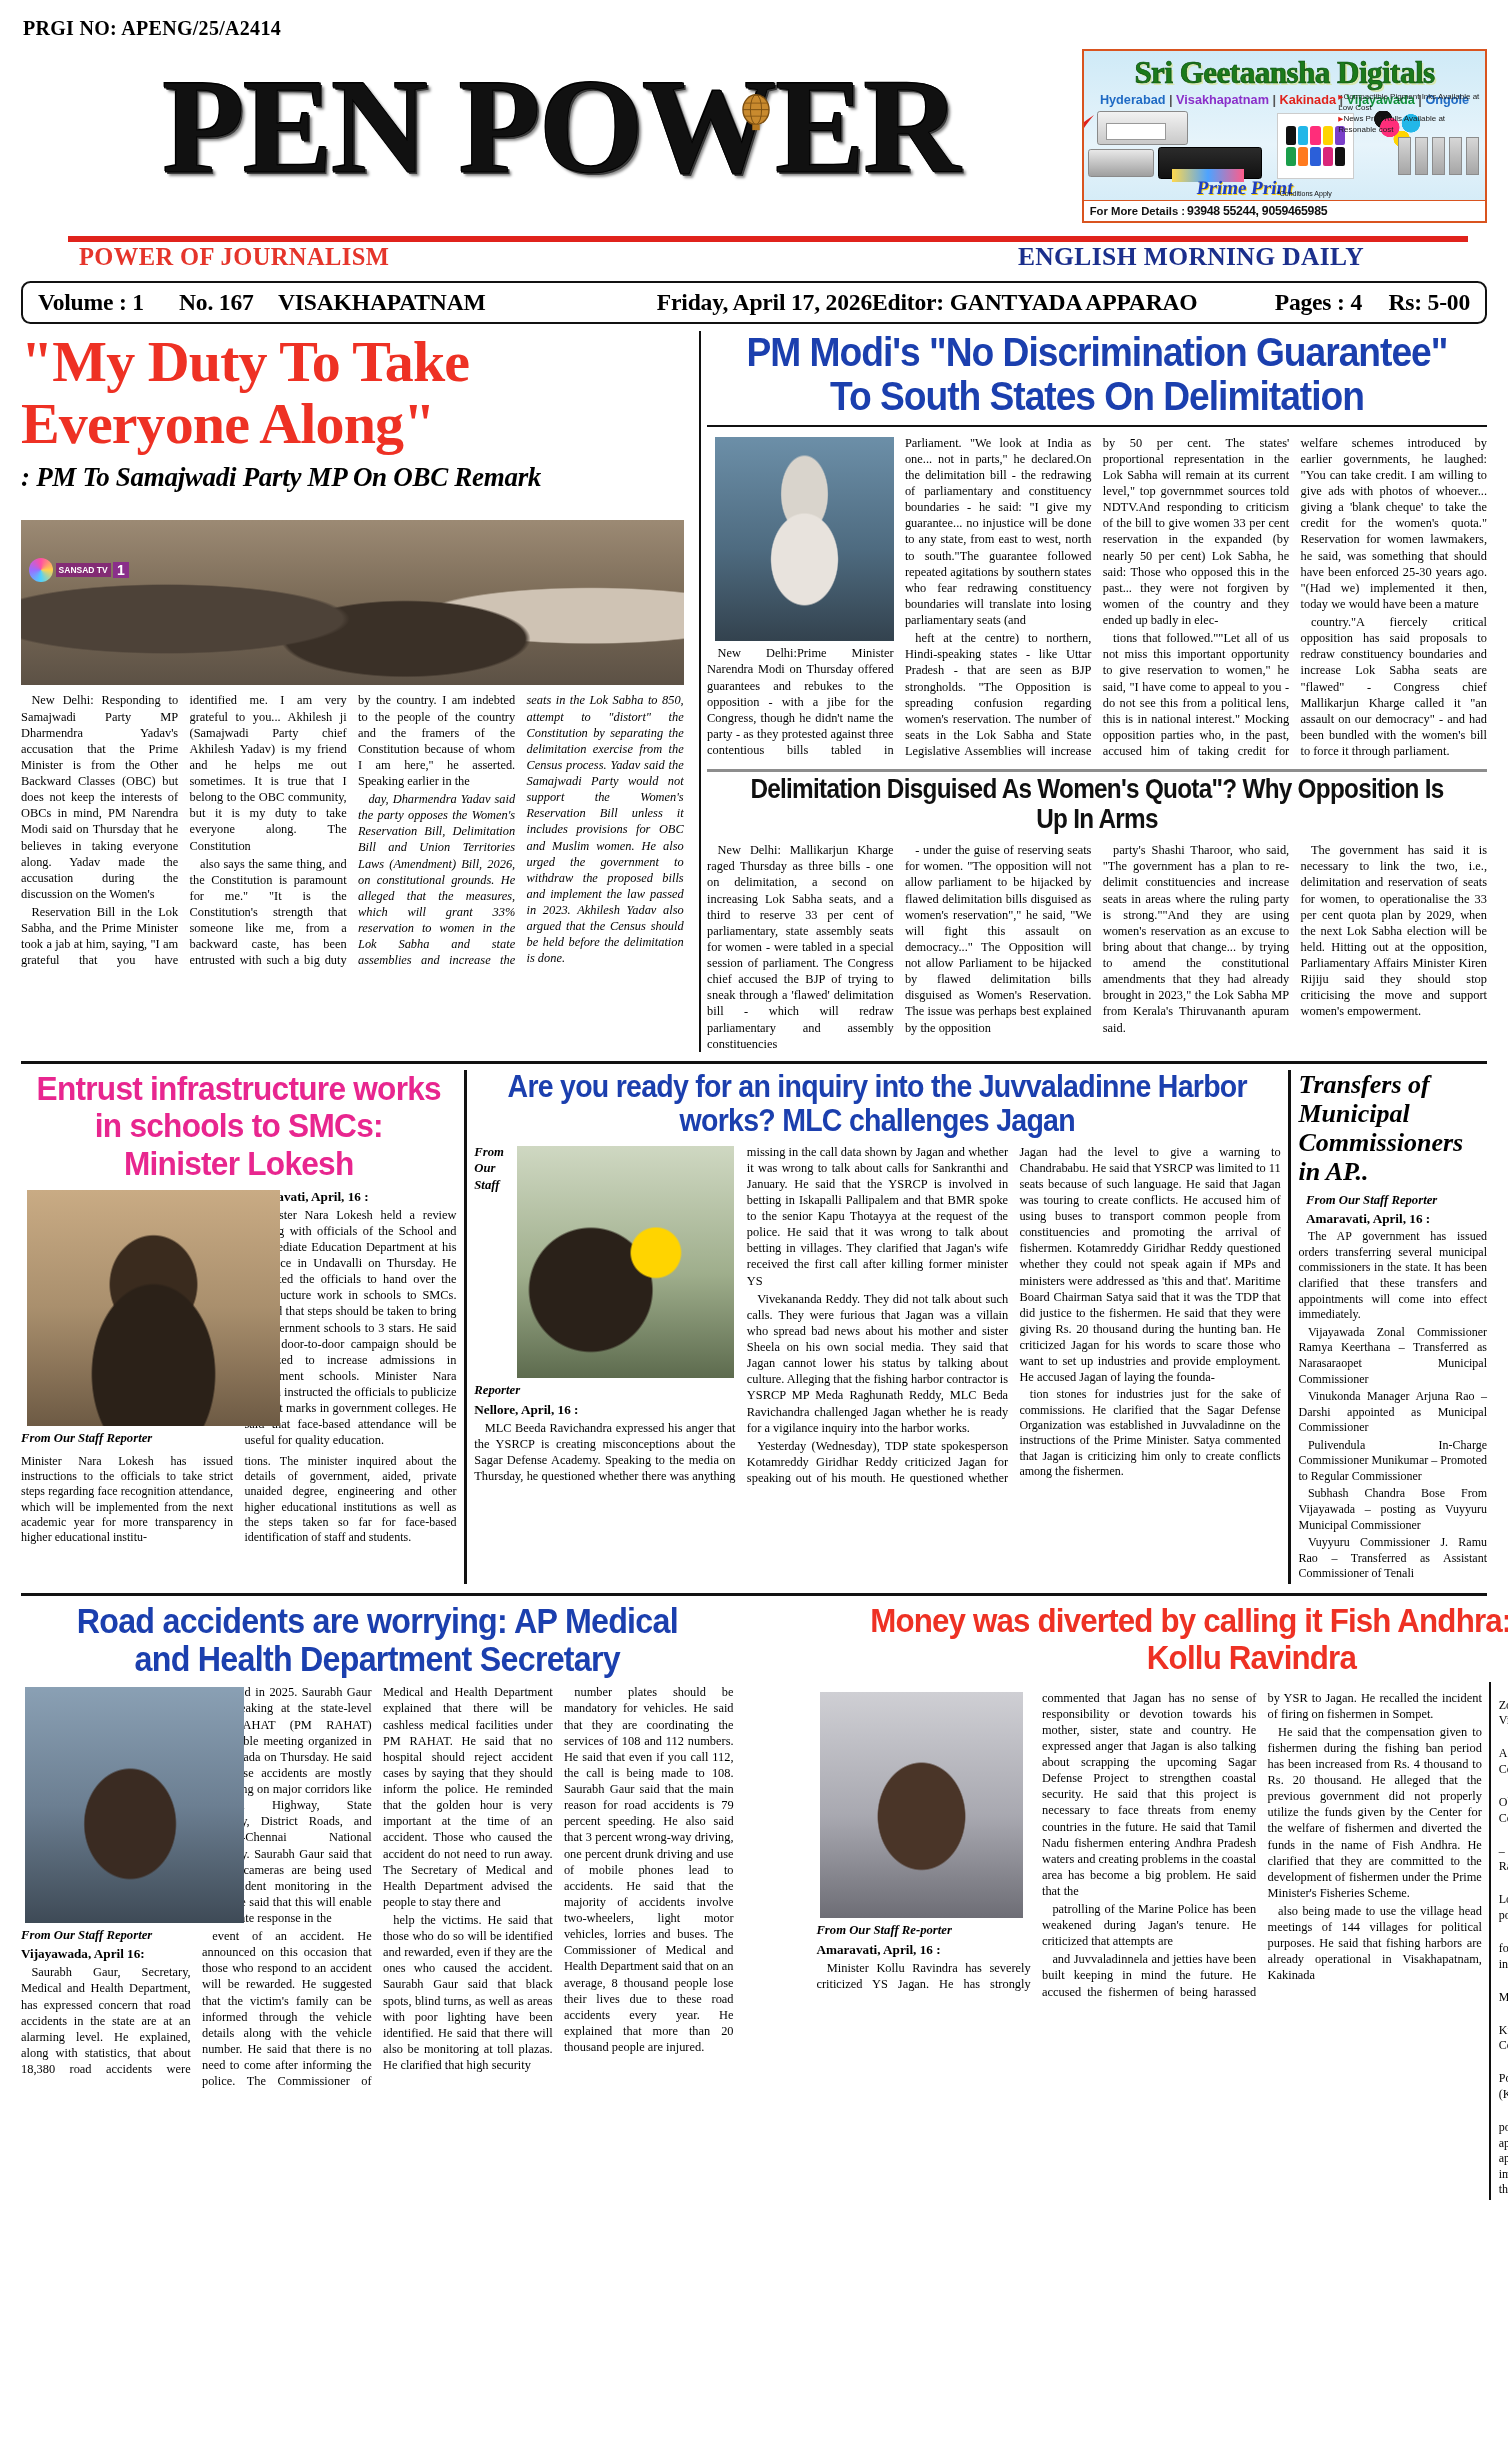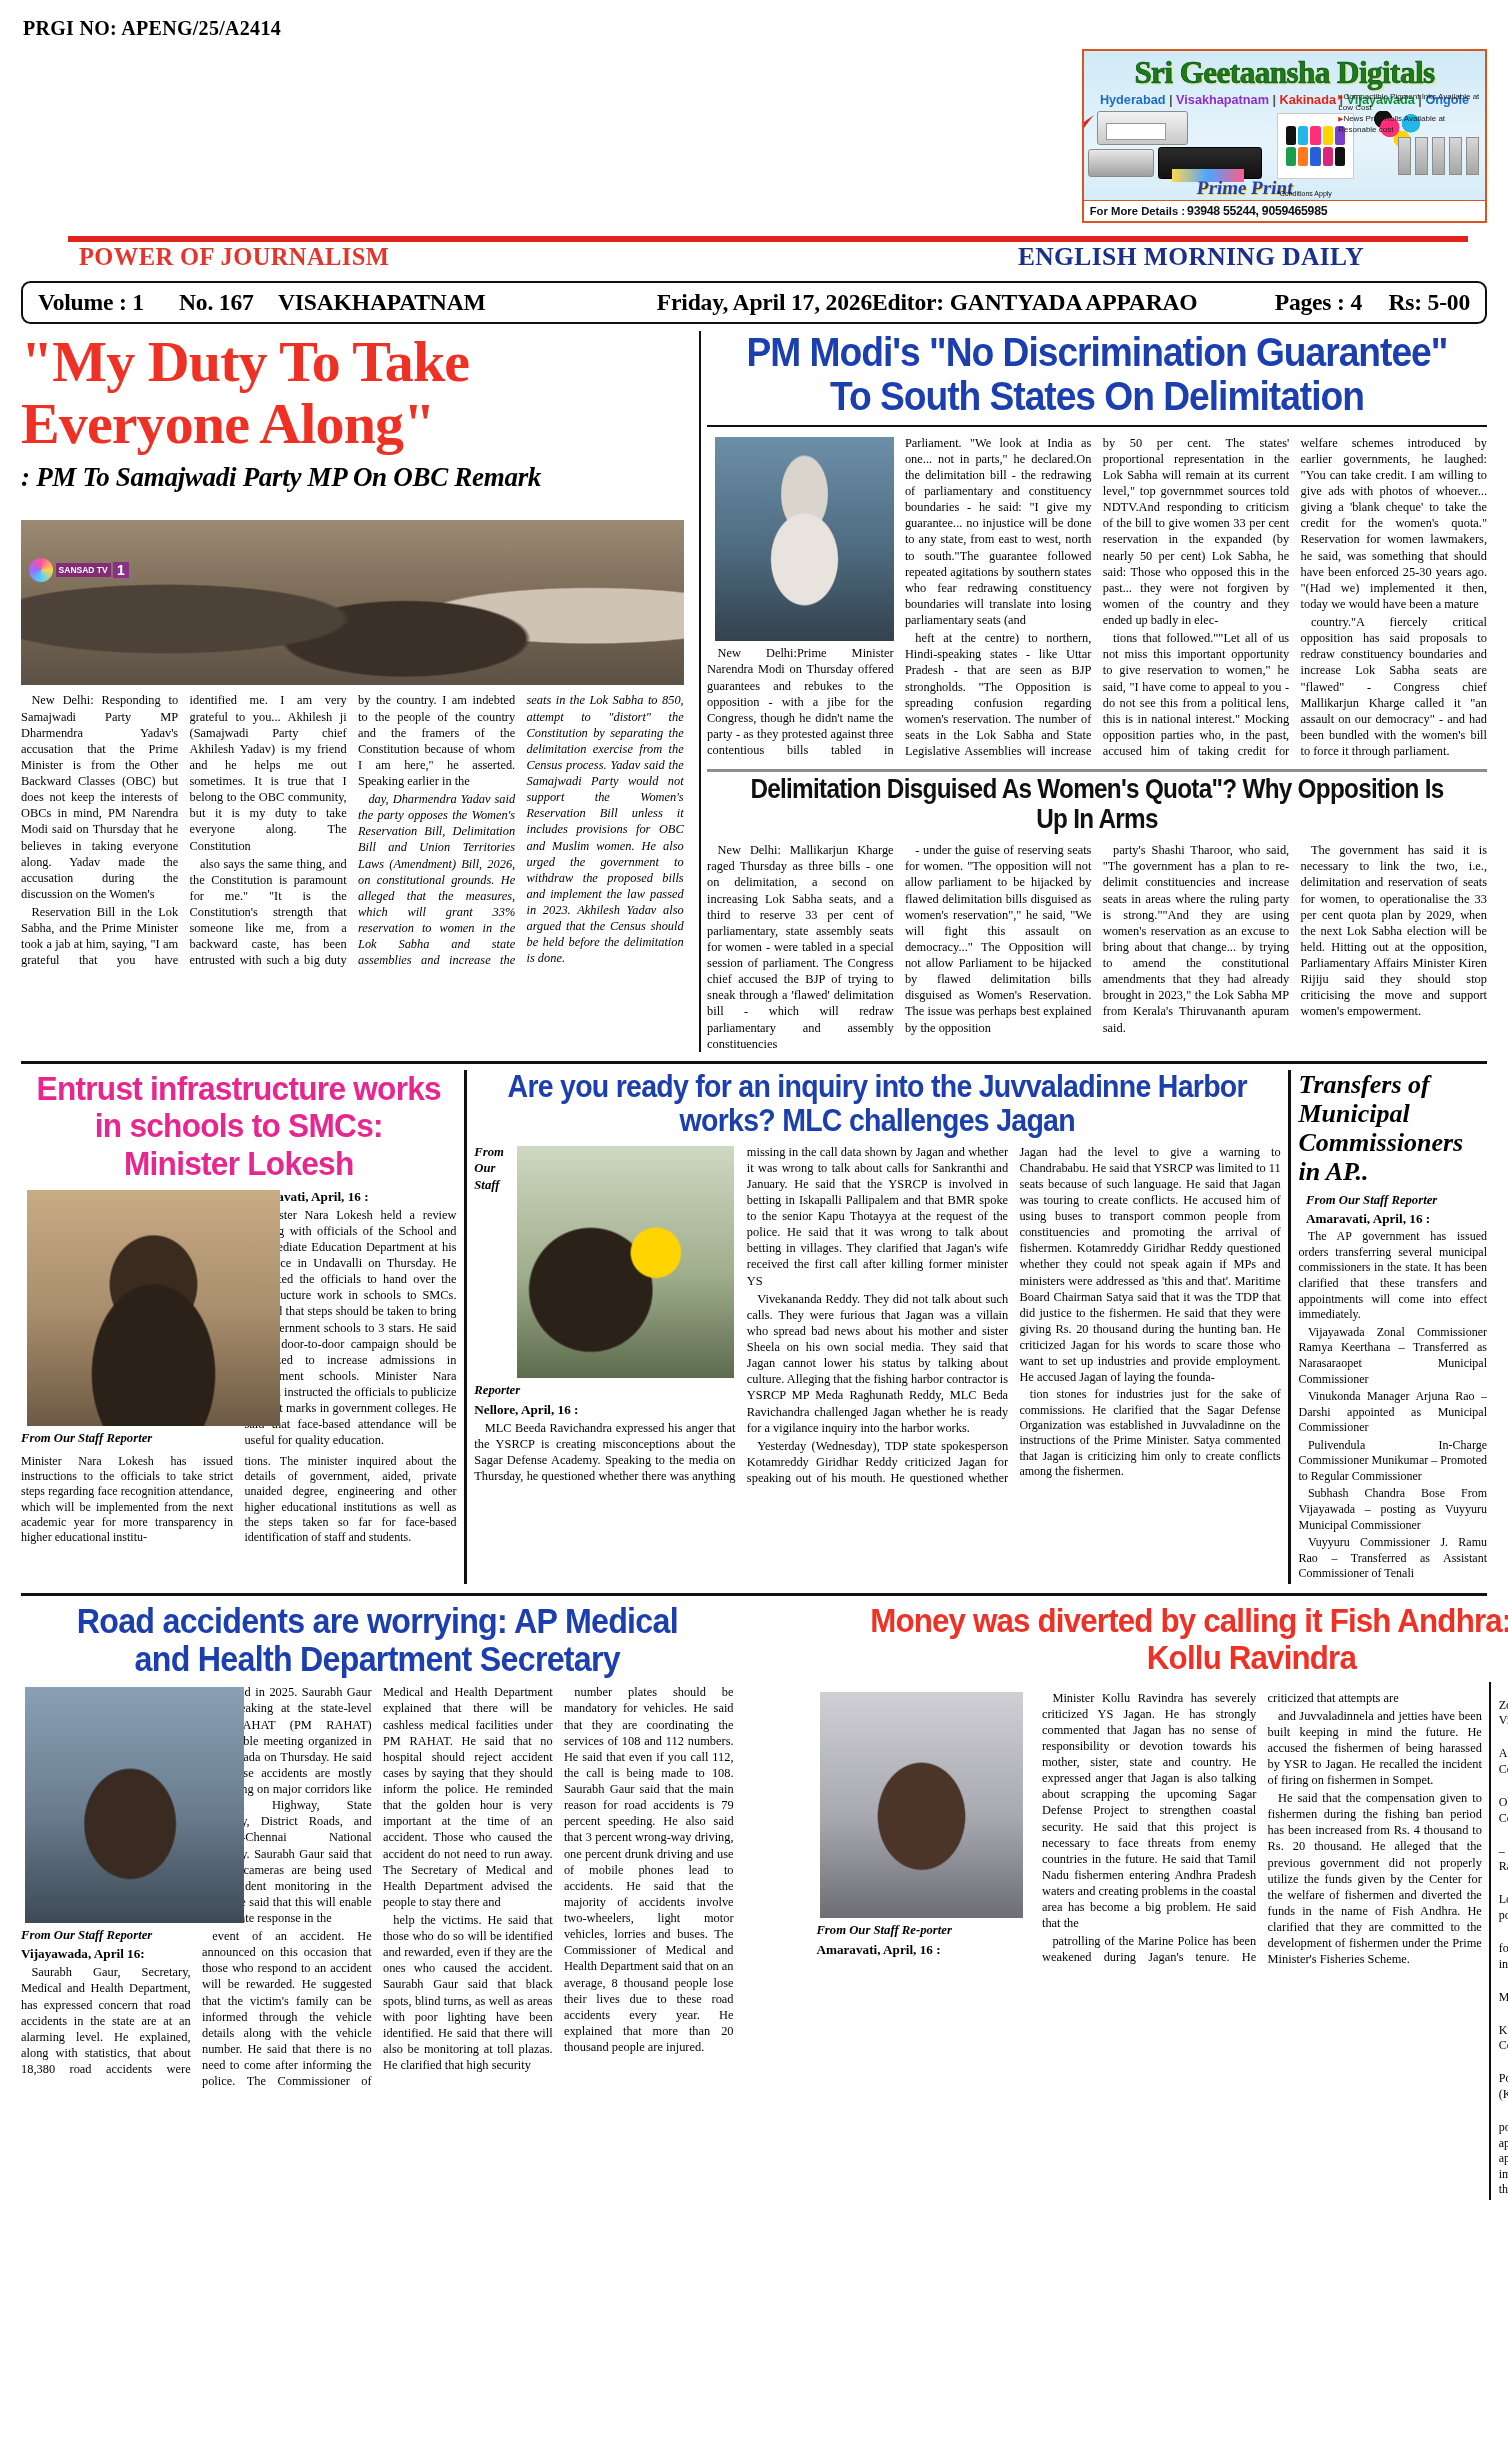--- a/index.html
+++ b/index.html
@@ -204,20 +204,31 @@
   .bot-b { flex:1; padding-left:9.4px;}
 </style>
 </head>
 <body>
 
 <div class="page">
 
   <div class="prgi">PRGI NO: APENG/25/A2414</div>
 
   <div class="masthead-row">
+    <div class="mast-left">
+      <div class="paper-title">PEN POWER</div>
+      <svg class="globe-icon" viewBox="0 0 40 44">
+        <ellipse cx="20" cy="20" rx="14" ry="16" fill="#c98a2e" stroke="#7a4d10" stroke-width="1.5"></ellipse>
+        <ellipse cx="20" cy="20" rx="6" ry="16" fill="none" stroke="#7a4d10" stroke-width="1"></ellipse>
+        <line x1="6" y1="20" x2="34" y2="20" stroke="#7a4d10" stroke-width="1"></line>
+        <line x1="8" y1="13" x2="32" y2="13" stroke="#7a4d10" stroke-width=".8"></line>
+        <line x1="8" y1="27" x2="32" y2="27" stroke="#7a4d10" stroke-width=".8"></line>
+        <rect x="16" y="36" width="8" height="6" fill="#b5771f"></rect>
+      </svg>
+    </div>
 
     <div class="ad-box">
       <div class="ad-title">Sri Geetaansha Digitals</div>
       <div class="ad-cities">
         <span>Hyderabad</span>
         <span class="ad-sep">|</span>
         <span>Visakhapatnam</span>
         <span class="ad-sep">|</span>
         <span>Kakinada</span>
         <span class="ad-sep">|</span>
@@ -403,20 +414,21 @@
       <div style="display:flex; margin-top:5.7px;">
         <div style="flex:1; padding-right:7.5px;">
           <div class="body-cols c3">
             <div class="photo kollu"></div>
             <p class="byline" style="text-indent:0">From Our Staff Re-porter</p>
             <p class="dateline" style="text-indent:0">Amaravati, April, 16 :</p>
             <p>Minister Kollu Ravindra has severely criticized YS Jagan. He has strongly commented that Jagan has no sense of responsibility or devotion towards his mother, sister, state and country. He expressed anger that Jagan is also talking about scrapping the upcoming Sagar Defense Project to strengthen coastal security. He said that this project is necessary to face threats from enemy countries in the future. He said that Tamil Nadu fishermen entering Andhra Pradesh waters and creating problems in the coastal area has become a big problem. He said that the</p>
             <p>patrolling of the Marine Police has been weakened during Jagan's tenure. He criticized that attempts are</p>
             <p>and Juvvaladinnela and jetties have been built keeping in mind the future. He accused the fishermen of being harassed by YSR to Jagan. He recalled the incident of firing on fishermen in Sompet.</p>
             <p>He said that the compensation given to fishermen during the fishing ban period has been increased from Rs. 4 thousand to Rs. 20 thousand. He alleged that the previous government did not properly utilize the funds given by the Center for the welfare of fishermen and diverted the funds in the name of Fish Andhra. He clarified that they are committed to the development of fishermen under the Prime Minister's Fisheries Scheme.</p>
+            <p>also being made to use the village head meetings of 144 villages for political purposes. He said that fishing harbors are already operational in Visakhapatnam, Kakinada</p>
           </div>
         </div>
         <div class="vdiv-thin"></div>
         <div style="width:196px; padding-left:7.5px;">
           <div class="sidebar-list">
             <p>PVVD Prasad Rao appointed as Zonal Commissioner for Visakhapatnam GMC South Zone</p>
             <p>Mallaiah Naidu – Transferred as Additional Commissioner of Guntur Corporation</p>
             <p>Guntur Additional Commissioner Oblesu – Appointed as Kurnool Commissioner</p>
             <p>Kurnool Commissioner Vishwanath – Ordered to report to CDMA, Rayapudi for next posting</p>
             <p>Tirupati Revenue Officers Lokeshwara Verma, Chittibabu – Key postings in UADA</p>

